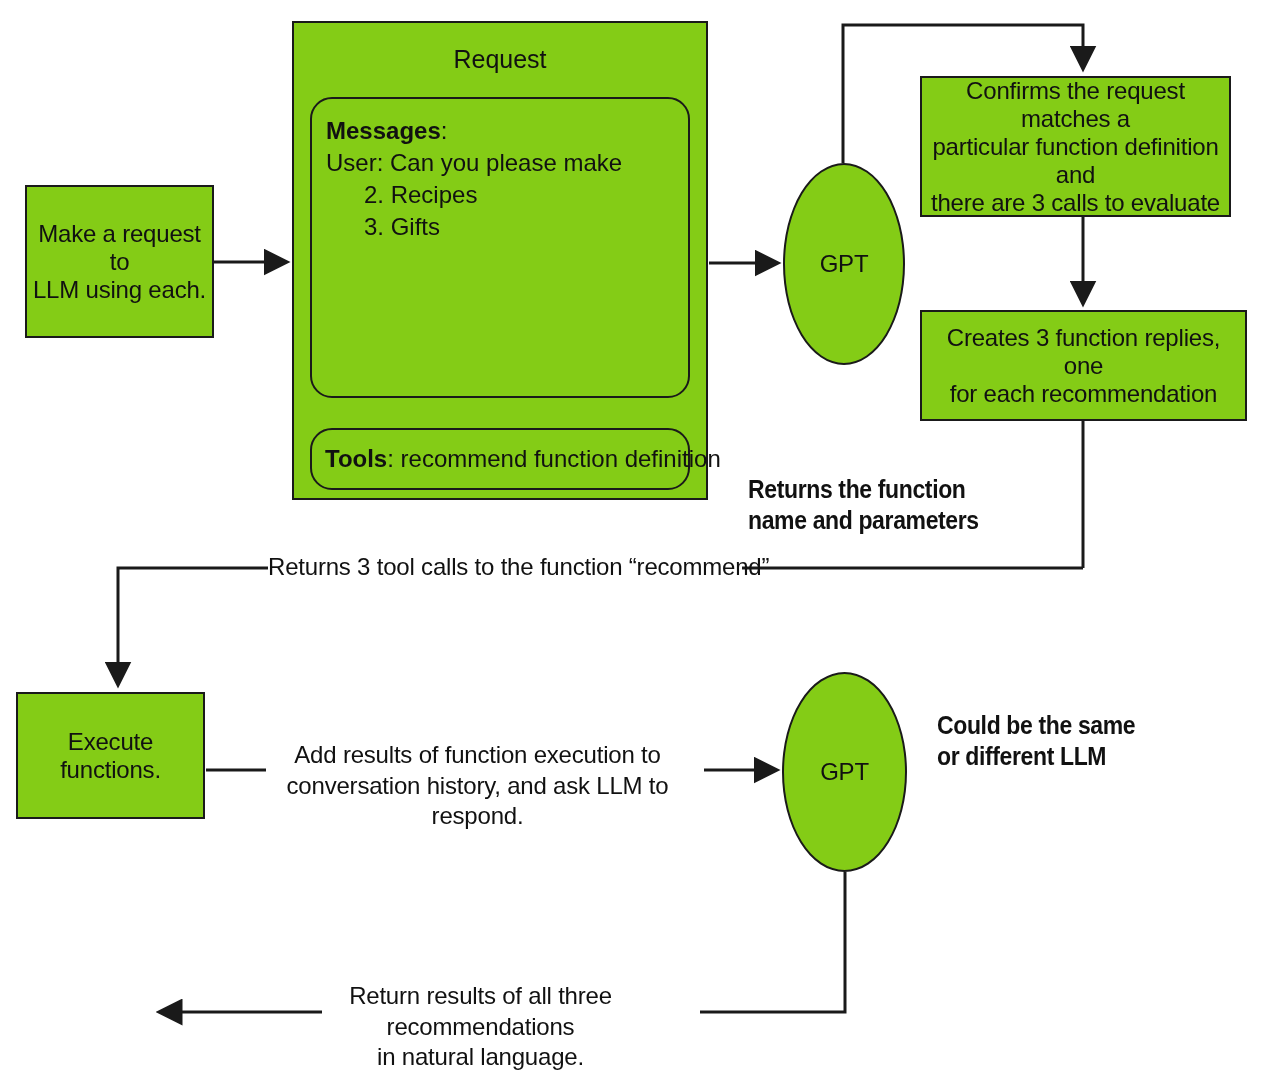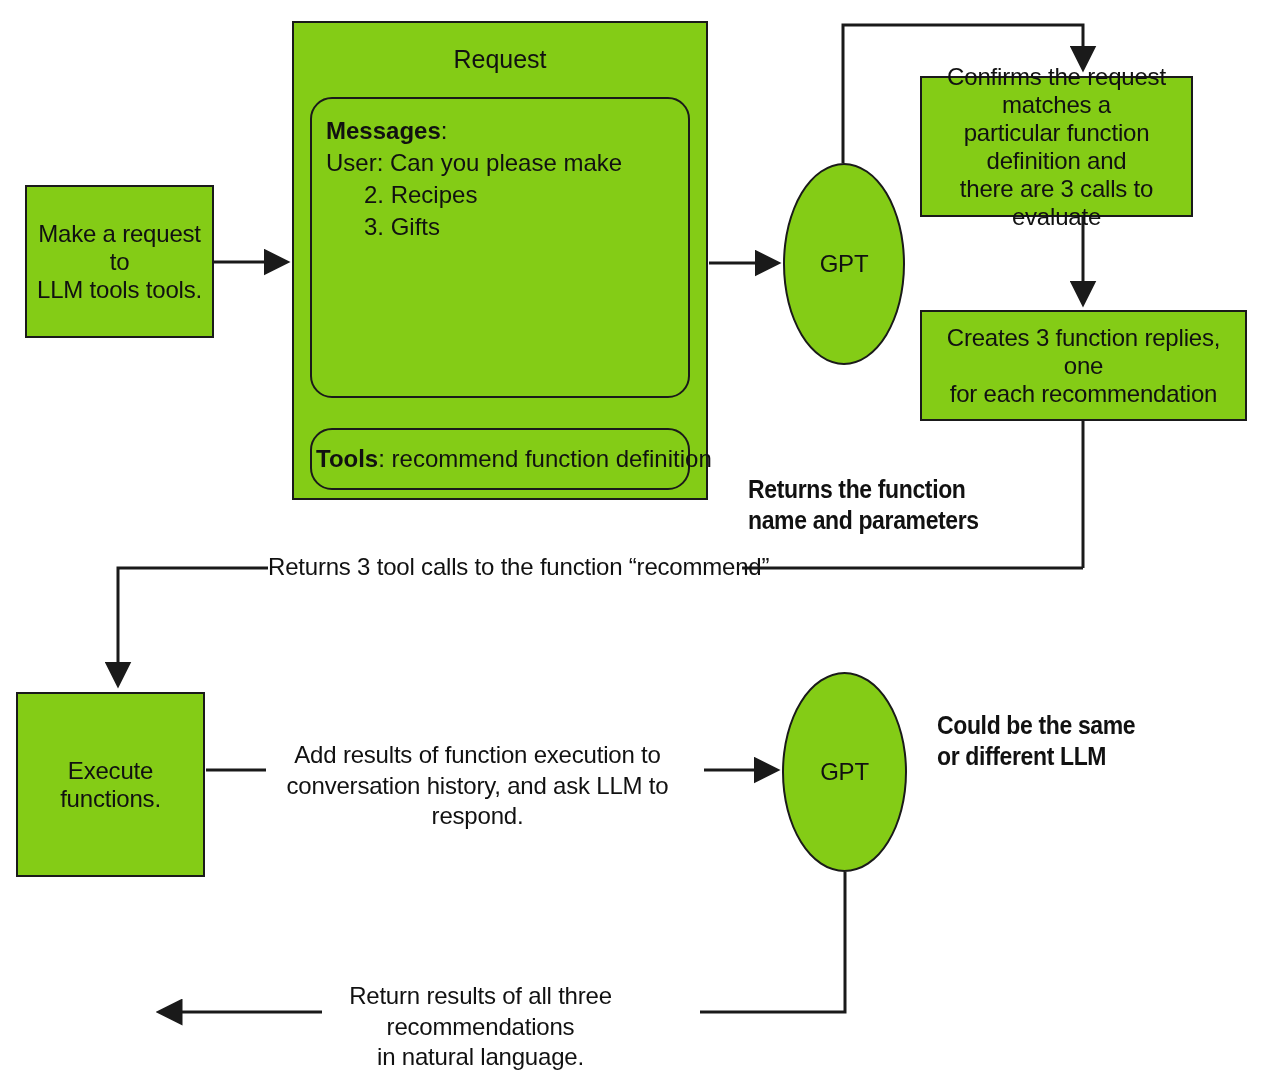--- a/index.html
+++ b/index.html
@@ -146,67 +146,67 @@
     <g>
       <path d="M 845 872 L 845 1012 L 700 1012" fill="none" stroke="#1a1a1a" stroke-width="3"></path>
     </g>
     <g>
       <line x1="322" y1="1012" x2="160" y2="1012" stroke="#1a1a1a" stroke-width="3" marker-end="url(#arrow)"></line>
     </g>
   </svg>
 
   <div class="node rect" style="left:25px; top:185px; width:189px; height:153px;">
     <div class="t-norm" style="white-space:pre-line;">Make a request to
-LLM tools tools.</div>
+LLM using each.</div>
   </div>
 
   <div class="node rect" style="left:292px; top:21px; width:416px; height:479px; display:block;">
     <div class="reqtitle" style="top:22px; left:0;">Request</div>
 
     <div class="node rounded" style="left:16px; top:74px; width:380px; height:301px; display:block;">
       <div class="msg-body" style="padding:16px 0 0 14px;">
         <div>
           <b>Messages</b><span>:</span>
         </div>
         <div>User: Can you please make</div>
         <ul class="ol">
           <li>2. Recipes</li>
           <li>3. Gifts</li>
         </ul>
       </div>
     </div>
 
     <div class="node rounded" style="left:16px; top:405px; width:380px; height:62px; display:flex; align-items:center; justify-content:flex-start;">
-      <div class="tools-line" style="padding-left:4px;">
+      <div class="tools-line" style="padding-left:13px;">
         <b>Tools</b><span>: recommend function definition</span>
       </div>
     </div>
   </div>
 
   <div class="node ellipse" style="left:783px; top:163px; width:122px; height:202px;">
     <div class="t-norm">GPT</div>
   </div>
 
-  <div class="node plainbox" style="left:920px; top:76px; width:273px; height:141px;">
+  <div class="node plainbox" style="left:920px; top:76px; width:311px; height:141px;">
     <div class="t-norm" style="white-space:pre-line; padding:0 6px;">Confirms the request matches a
 particular function definition and
 there are 3 calls to evaluate</div>
   </div>
 
   <div class="node plainbox" style="left:920px; top:310px; width:327px; height:111px;">
     <div class="t-norm" style="white-space:pre-line; padding:0 6px;">Creates 3 function replies, one
 for each recommendation</div>
   </div>
 
   <div class="label t-bold-note" style="left:748px; top:474px; width:300px; text-align:left; white-space:pre-line;">Returns the function
 name and parameters</div>
 
   <div class="label t-norm" style="left:268px; top:552px; width:474px; white-space:nowrap;">Returns 3 tool calls to the function “recommend”</div>
 
-  <div class="node rect" style="left:16px; top:692px; width:189px; height:185px;">
+  <div class="node rect" style="left:16px; top:692px; width:189px; height:127px;">
     <div class="t-norm">Execute functions.</div>
   </div>
 
   <div class="label t-norm" style="left:250px; top:700px; width:455px; white-space:pre-line;margin-top:40px;">Add results of function execution to
 conversation history, and ask LLM to respond.</div>
 
   <div class="node ellipse" style="left:782px; top:672px; width:125px; height:200px;">
     <div class="t-norm">GPT</div>
   </div>
 

